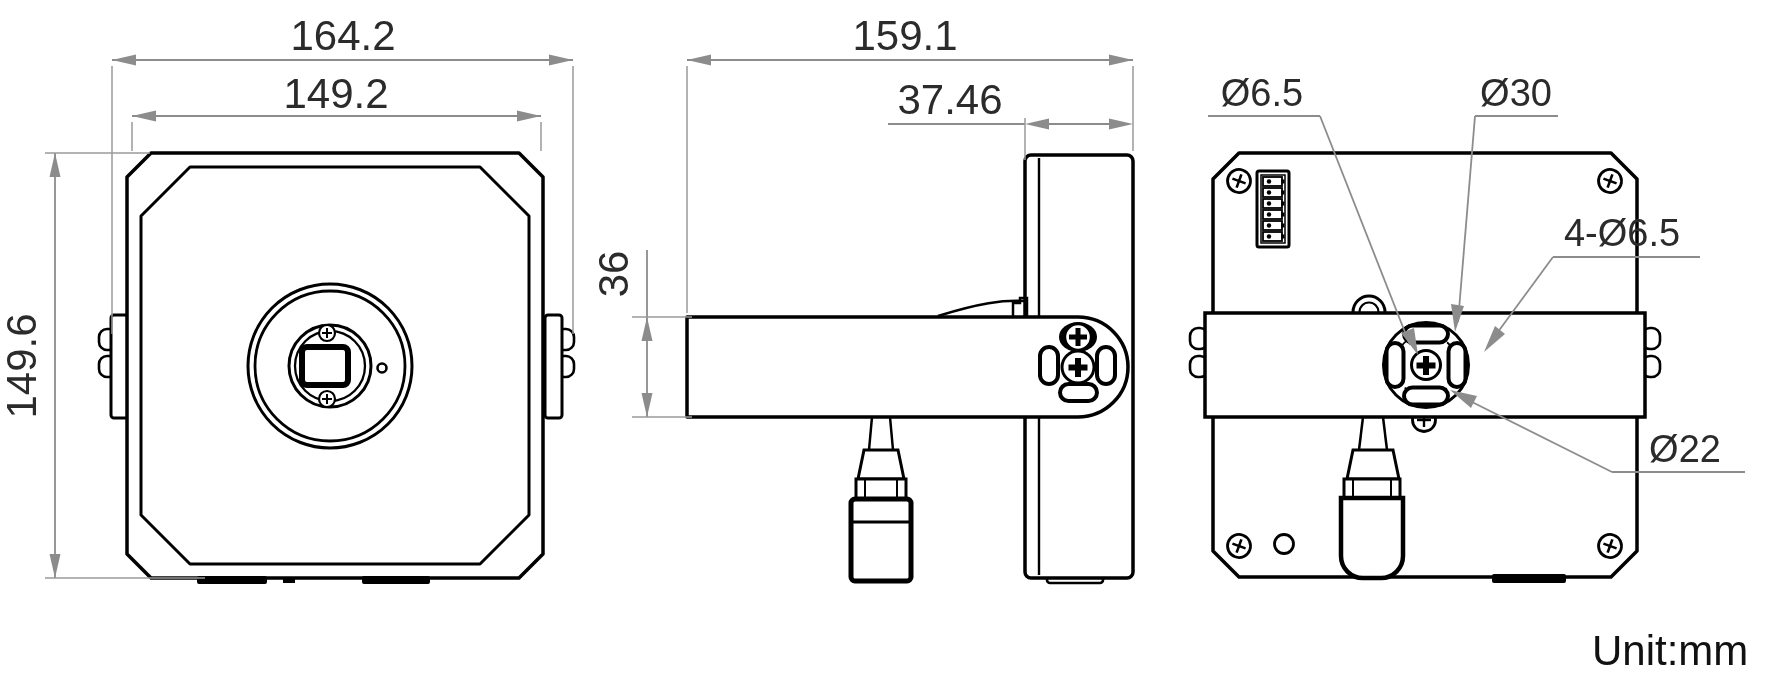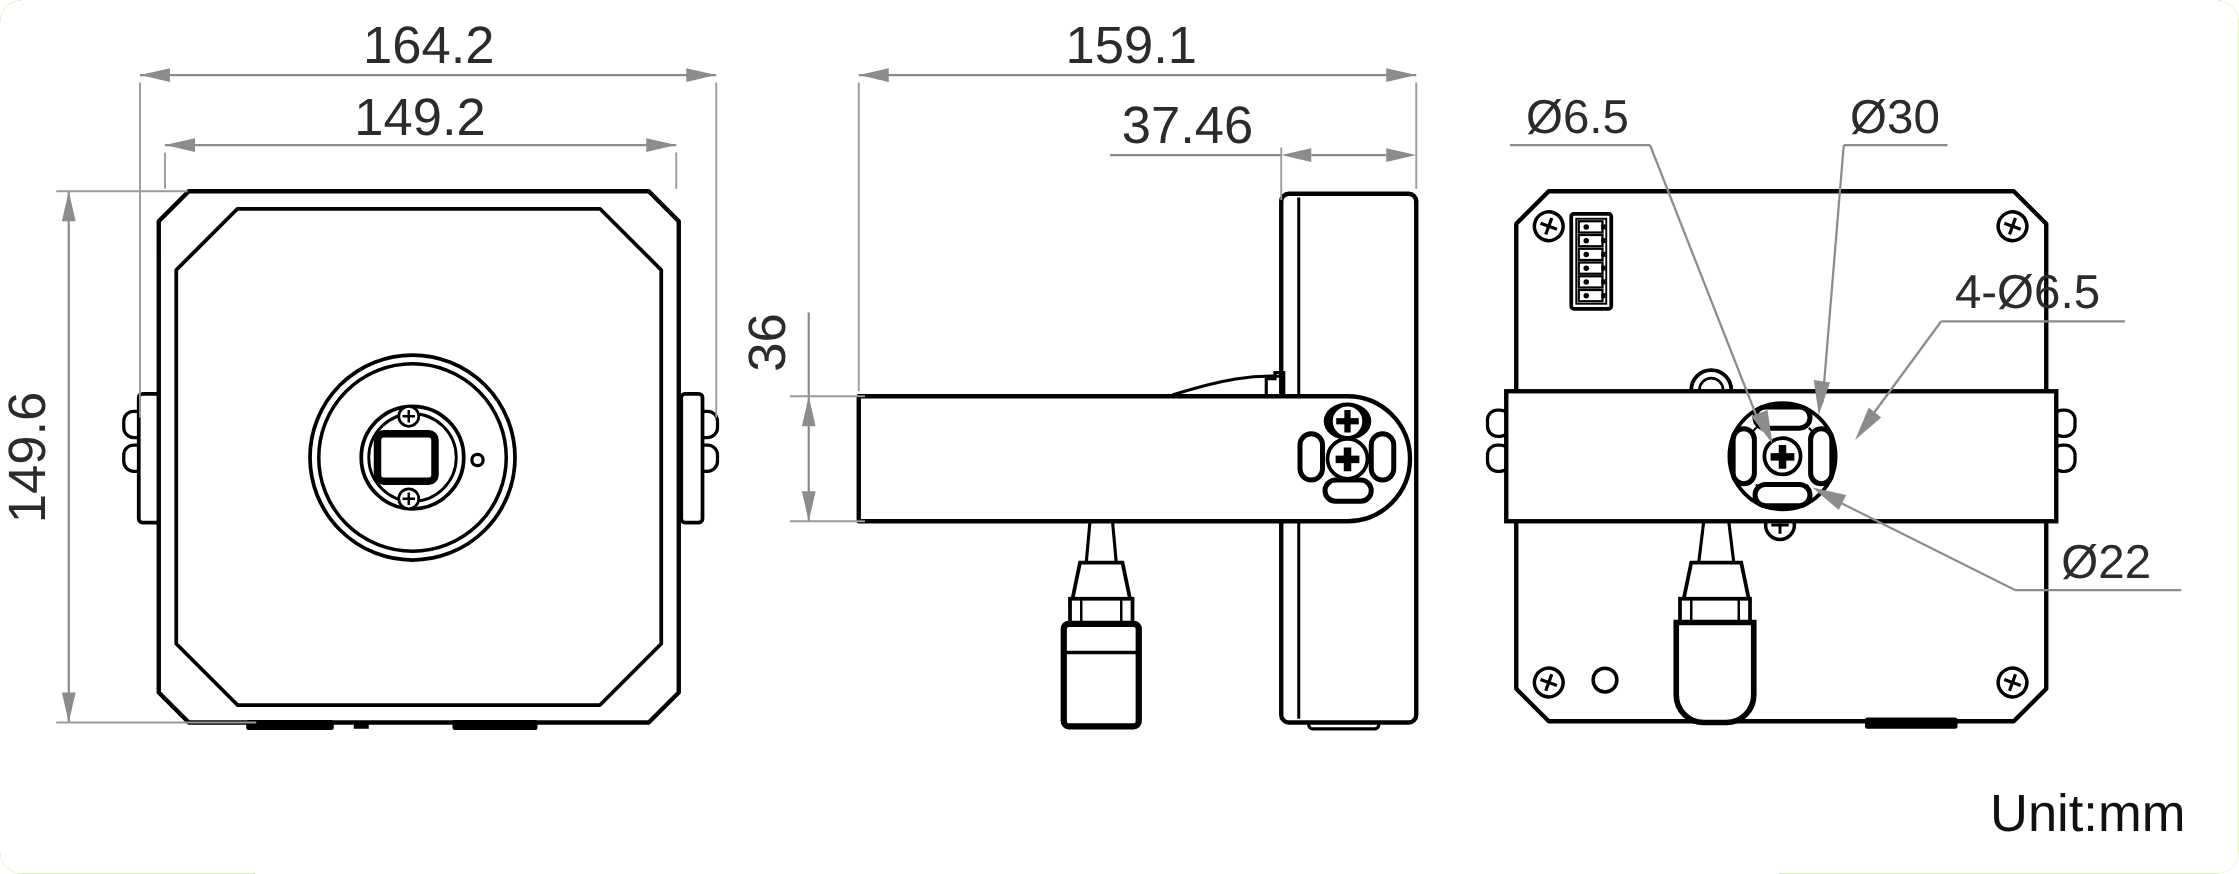--- a/index.html
+++ b/index.html
@@ -1,16 +1,16 @@
 <!DOCTYPE html>
 <html><head>
 <meta charset="utf-8">
 <style>
   html,body{margin:0;padding:0;background:#fff;}
-  .canvas{width:1791px;height:699px;position:relative;background:#84cc16;overflow:hidden;border-radius:18px;}
+  .canvas{width:1791px;height:699px;position:relative;background:#a16207;overflow:hidden;}
   svg{display:block;}
   .dim-text{font-family:"Liberation Sans",sans-serif;font-size:42px;fill:#2b2b2b;}
   .dia-text{font-family:"Liberation Sans",sans-serif;font-size:38px;fill:#2b2b2b;}
   .unit-text{font-family:"Liberation Sans",sans-serif;font-size:42px;fill:#111;}
   .part{stroke:#000;fill:#fff;}
   .partline{stroke:#000;fill:none;}
   .dimline{stroke:#8c8c8c;stroke-width:1.8;fill:none;}
   .extline{stroke:#9a9a9a;stroke-width:1.5;fill:none;}
   .arrow{fill:#8c8c8c;stroke:none;}
   .black{fill:#000;stroke:none;}

